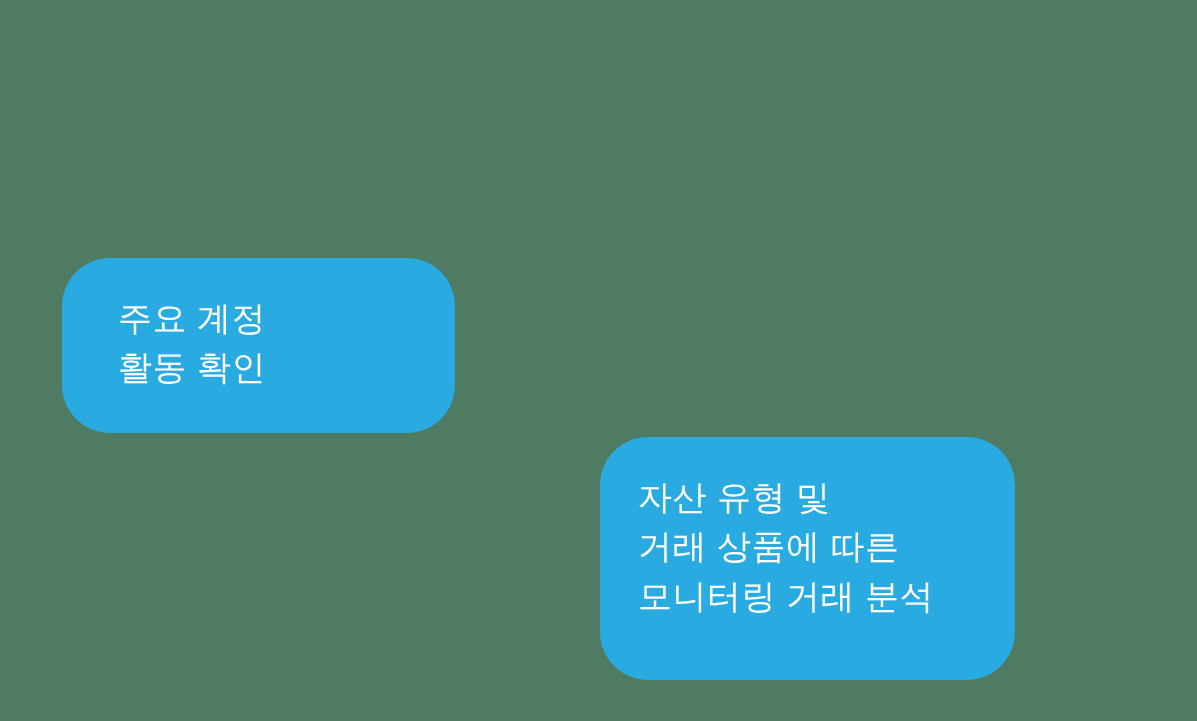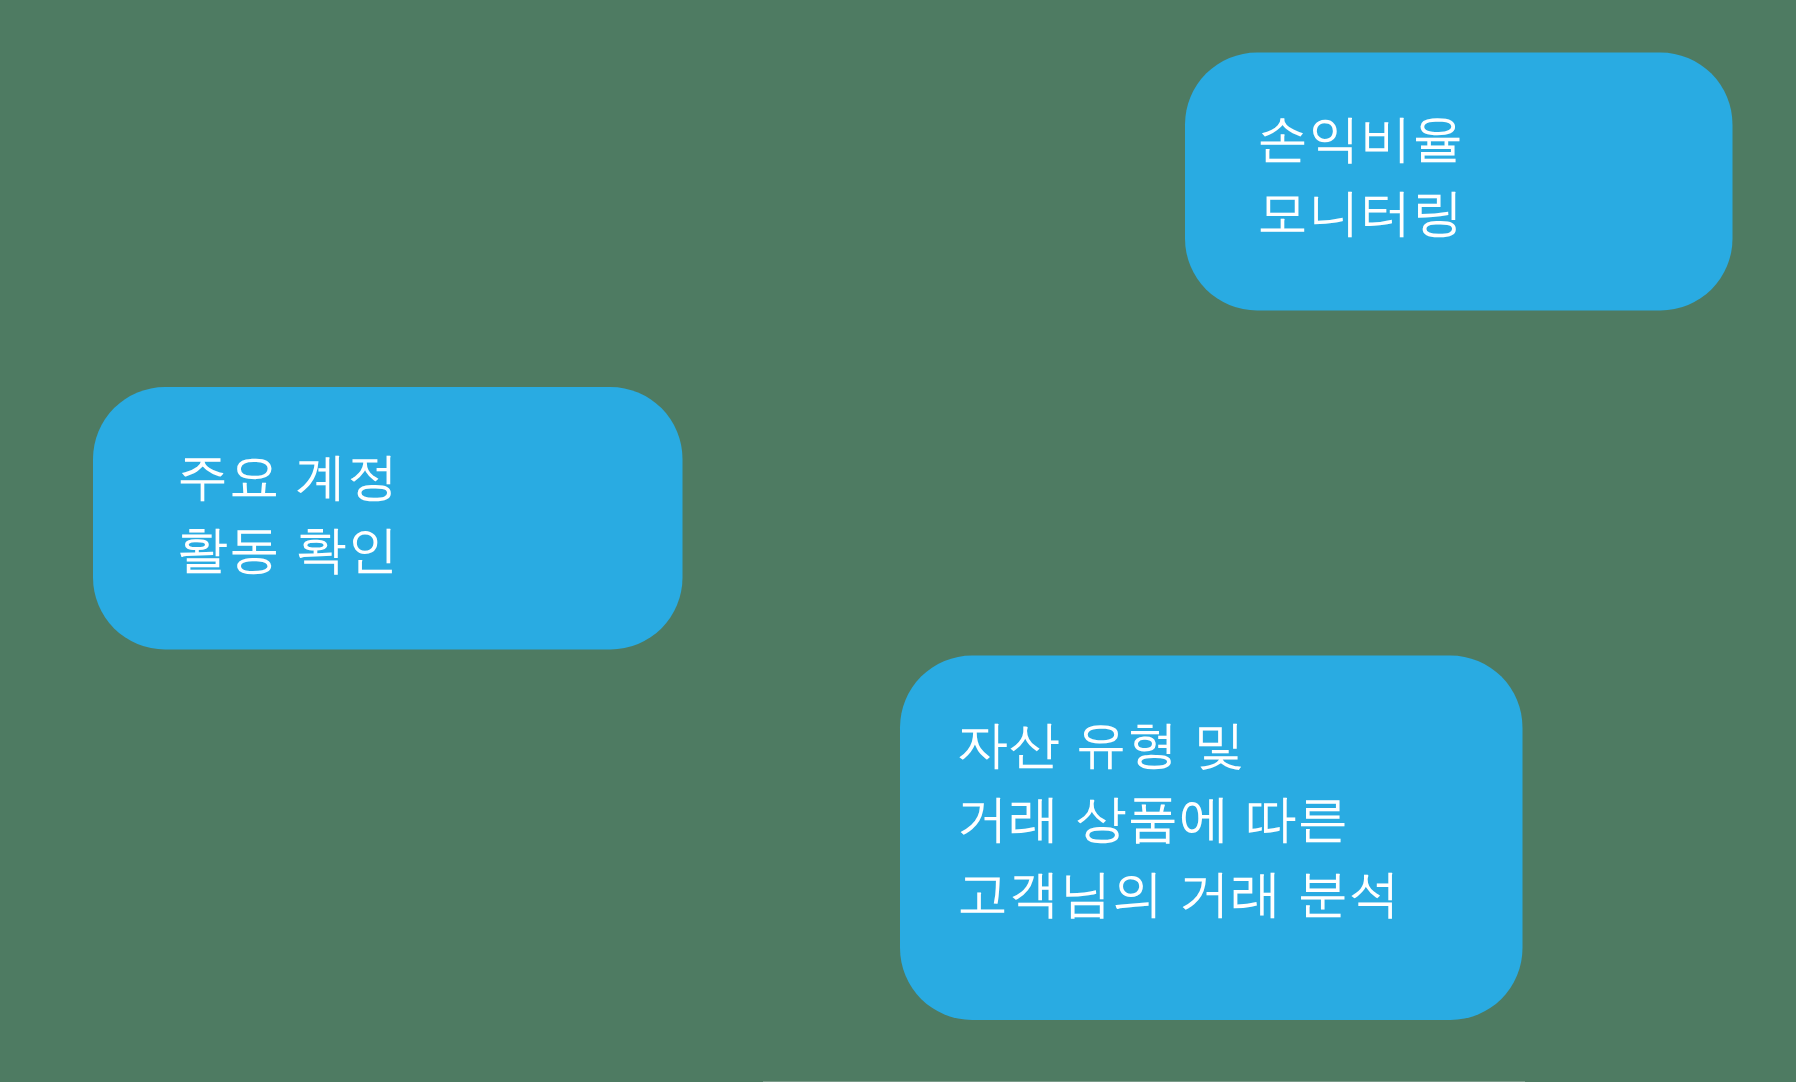--- a/index.html
+++ b/index.html
@@ -50,29 +50,25 @@
     width: 415px;
     height: 243px;
     padding: 36px 0 0 38px;
   }
 </style>
 </head>
 <body>
 
 <div class="canvas">
 
-  <div class="bubble bubble-1">
-    <span class="bubble-text">손익비율
-모니터링</span>
-  </div>
 
   <div class="bubble bubble-2">
     <span class="bubble-text">주요 계정
 활동 확인</span>
   </div>
 
   <div class="bubble bubble-3">
     <span class="bubble-text">자산 유형 및
 거래 상품에 따른
-고객님의 거래 분석</span>
+모니터링 거래 분석</span>
   </div>
 
 </div>
 
 </body></html>

